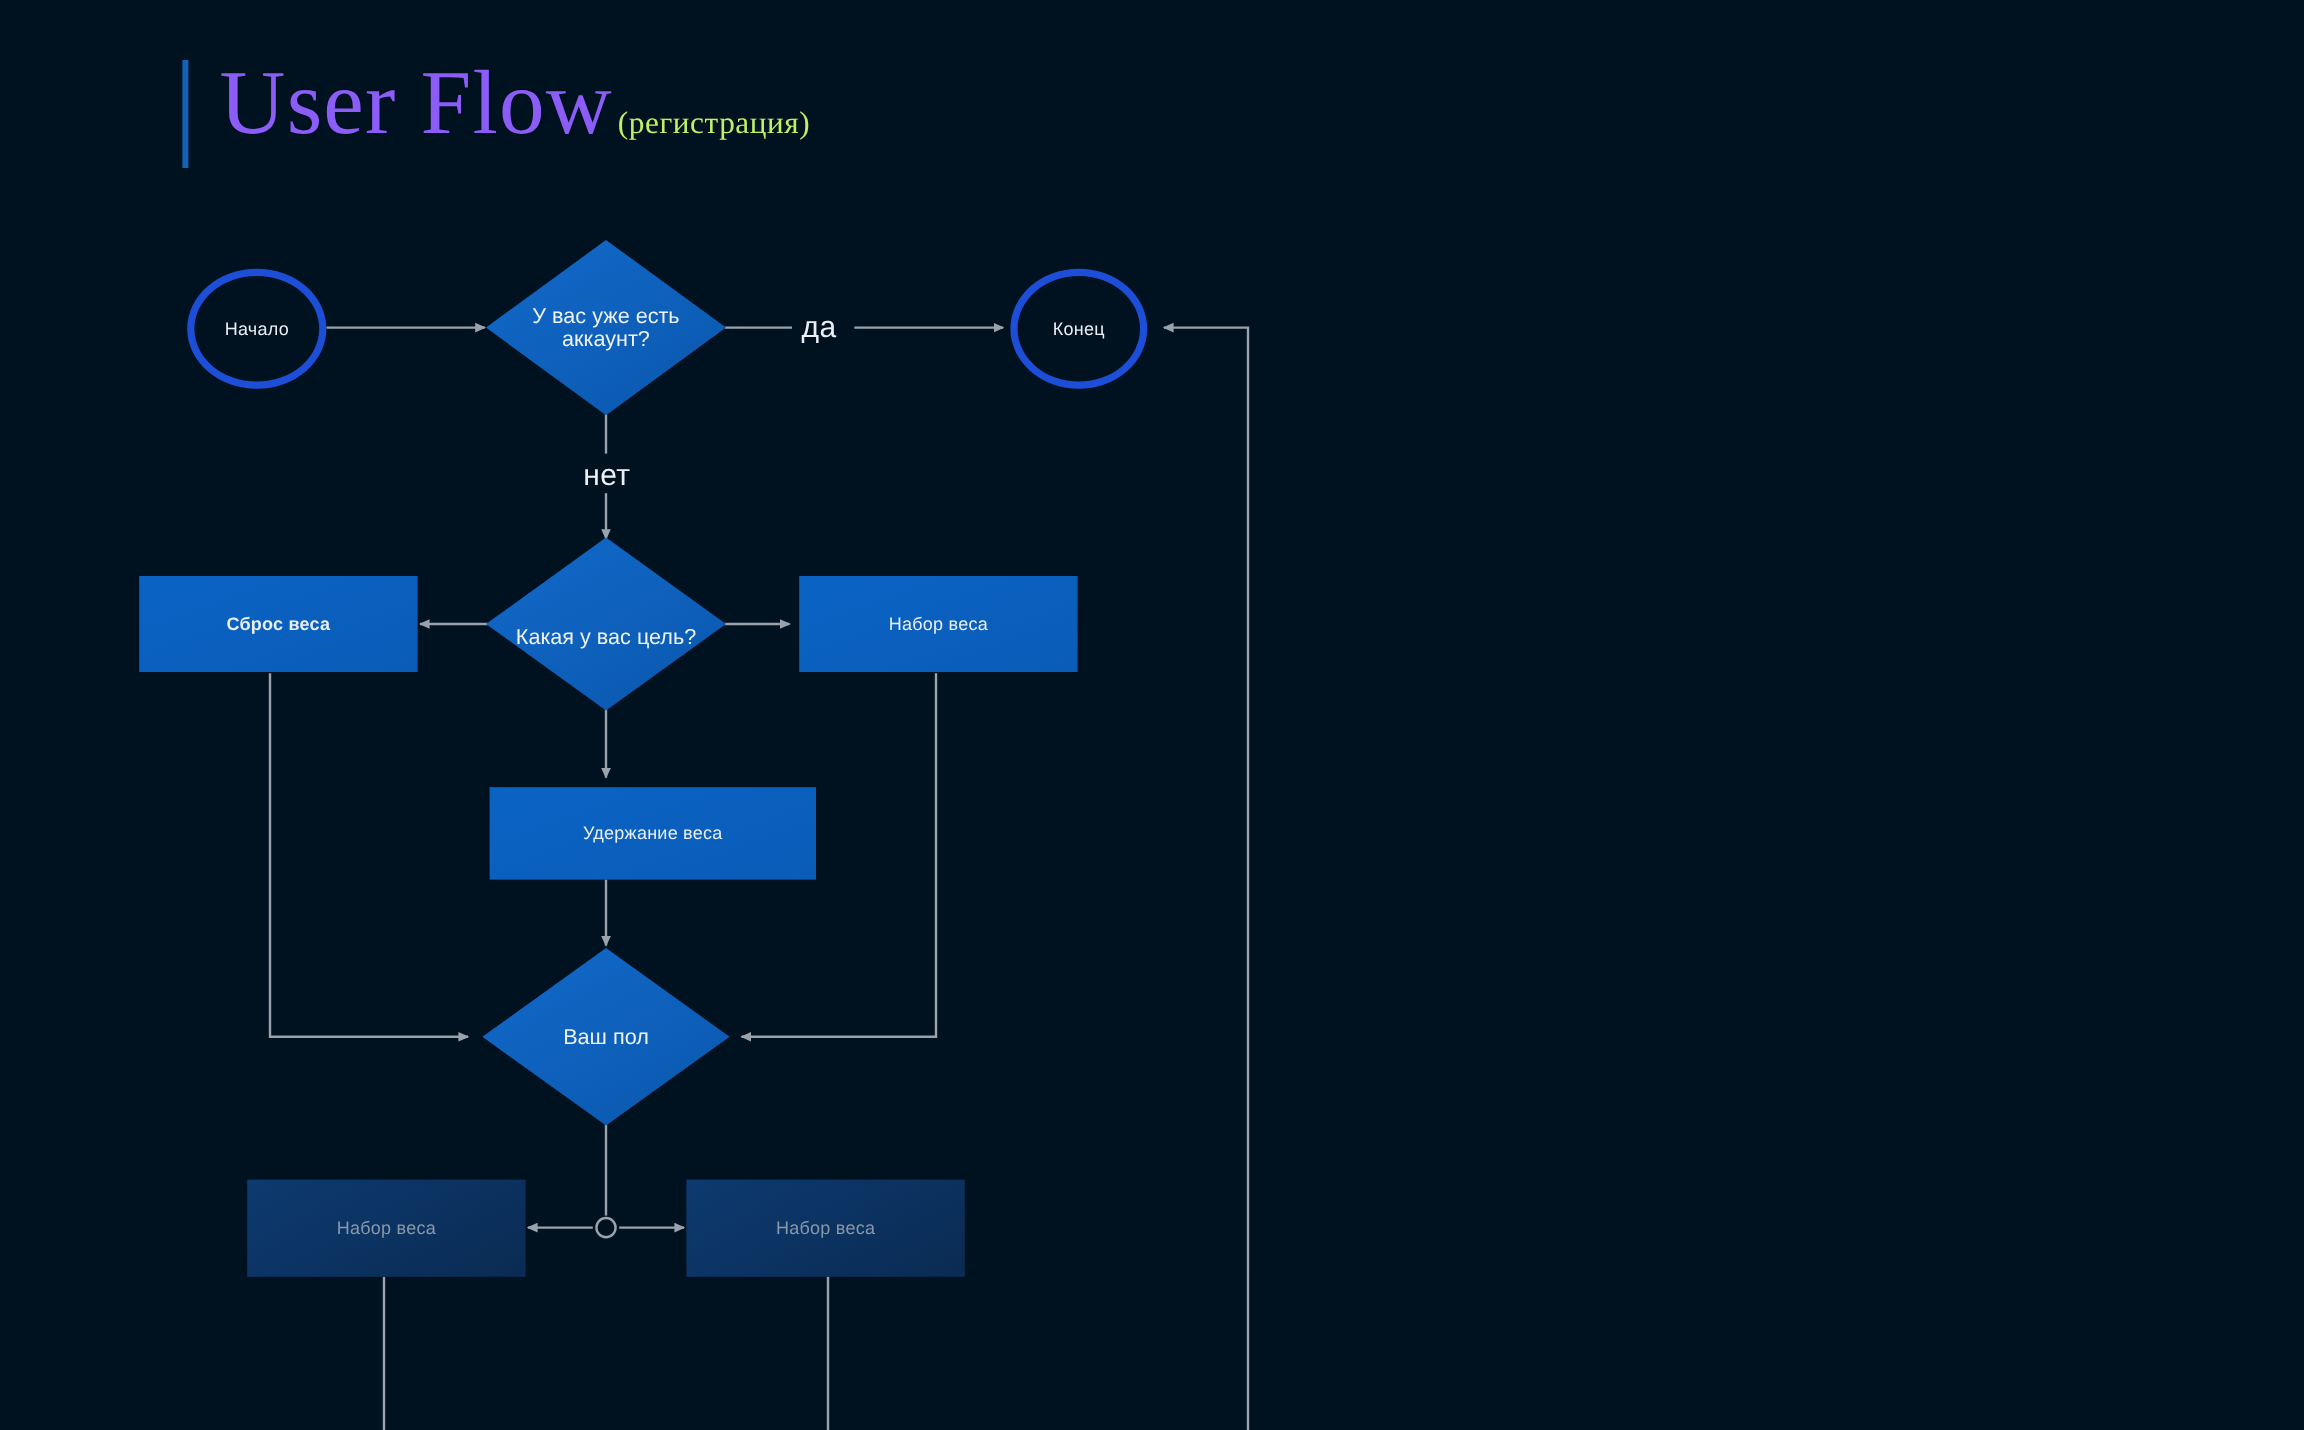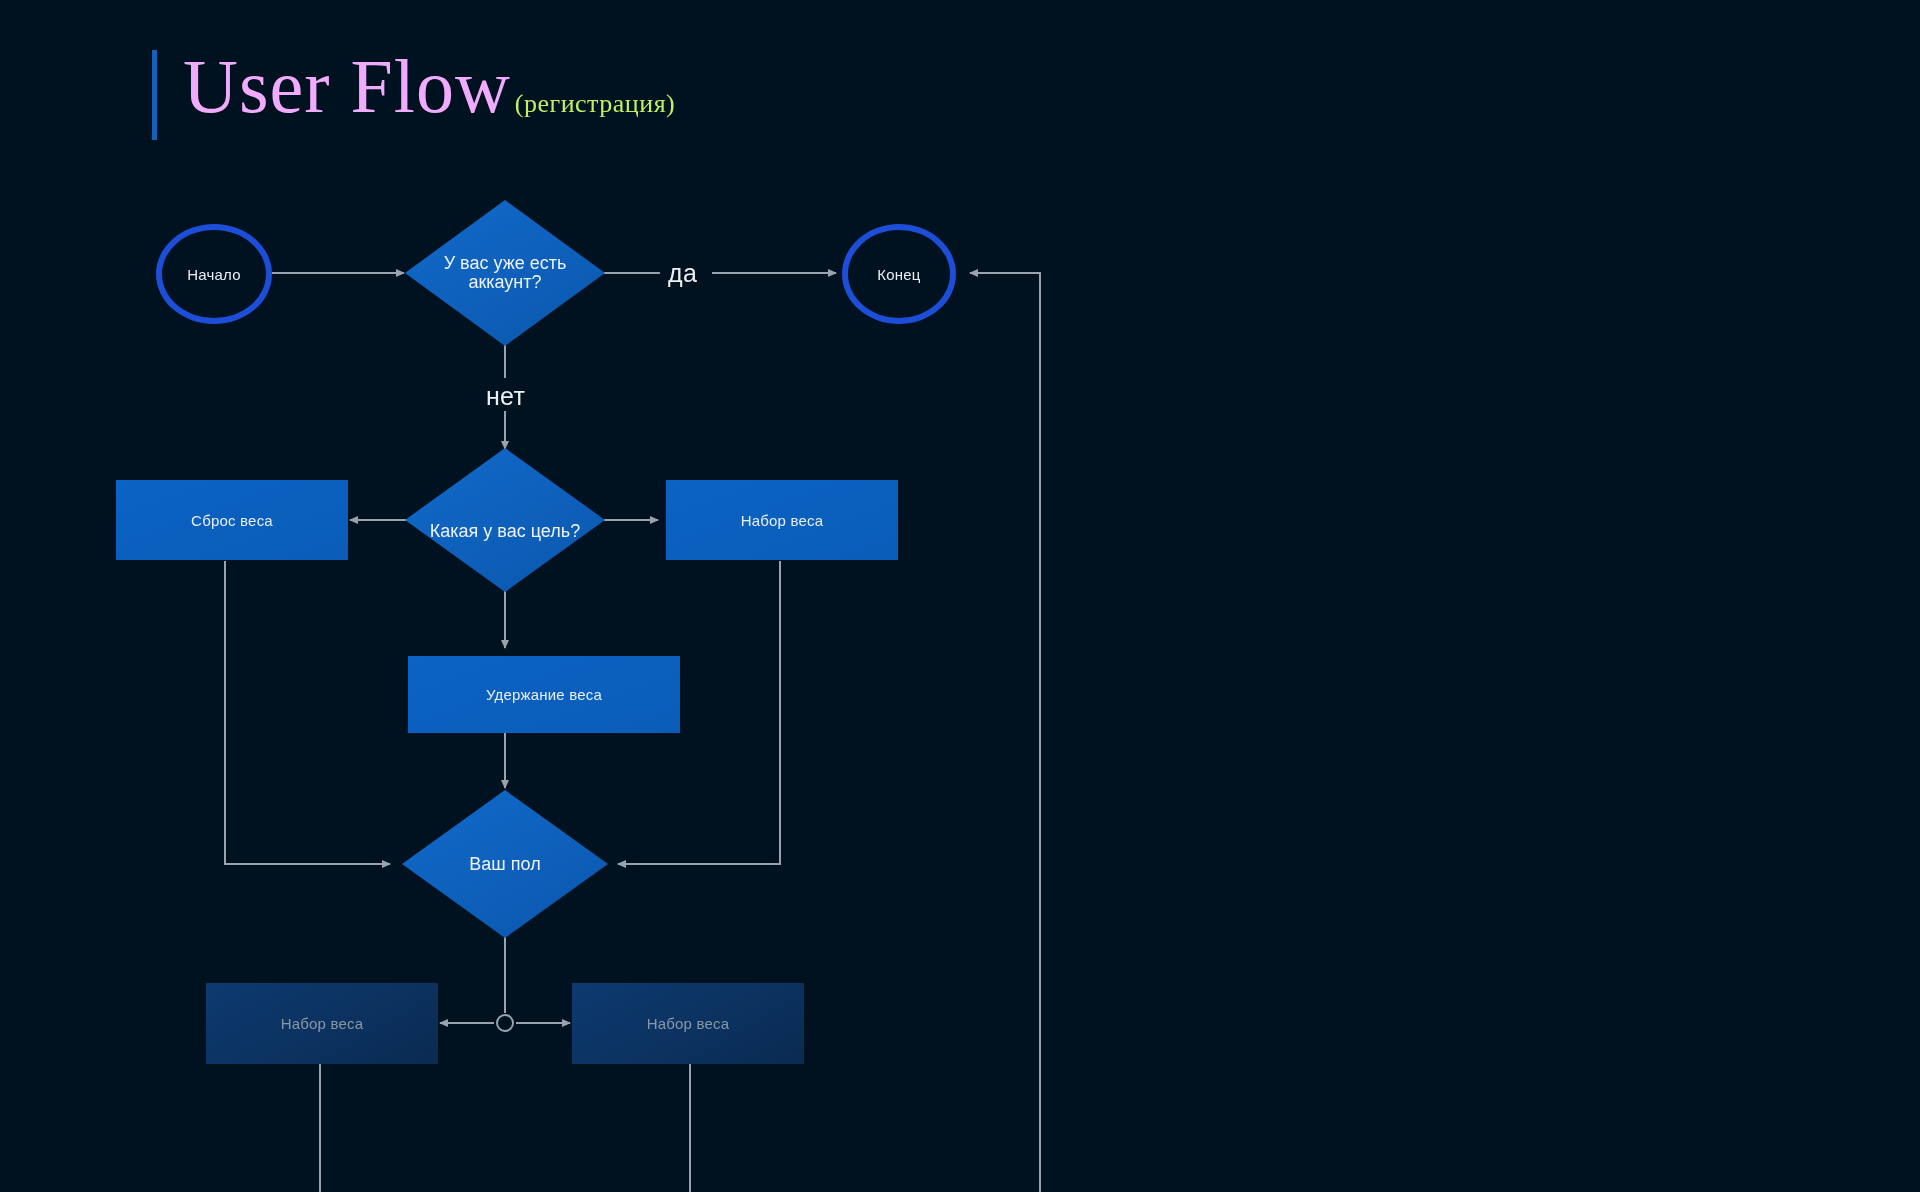--- a/index.html
+++ b/index.html
@@ -32,21 +32,21 @@
     margin-top: 6px;
   }
   #title-text-wrap {
     display: flex;
     align-items: baseline;
   }
   #title-main {
     font-family: "Liberation Serif", serif;
     font-size: 76px;
     line-height: 84px;
-    color: #f0abfc;
+    color: #8b5cf6;
     letter-spacing: 1px;
     font-weight: 400;
   }
   #title-sub {
     font-family: "Liberation Serif", serif;
     font-size: 26px;
     color: #bef264;
     margin-left: 4px;
     letter-spacing: 0.5px;
   }
@@ -196,21 +196,21 @@
   <div class="node terminator" style="left:842px; top:224px; width:114px; height:100px;">
     <span class="node-label">Конец</span>
   </div>
 
   <div class="diamond-wrap" style="left:405px; top:459px; width:200px; height:144px;">
     <div class="diamond-label">
       <span>Какая у вас цель?</span>
     </div>
   </div>
 
-  <div class="node process" style="left:116px; top:480px; width:232px; height:80px;">
+  <div class="node process" style="left:116px; top:480px; width:232px; height:80px;font-weight:bold;">
     <span class="node-label">Сброс веса</span>
   </div>
 
   <div class="node process" style="left:666px; top:480px; width:232px; height:80px;">
     <span class="node-label">Набор веса</span>
   </div>
 
   <div class="node process" style="left:408px; top:656px; width:272px; height:77px;">
     <span class="node-label">Удержание веса</span>
   </div>

